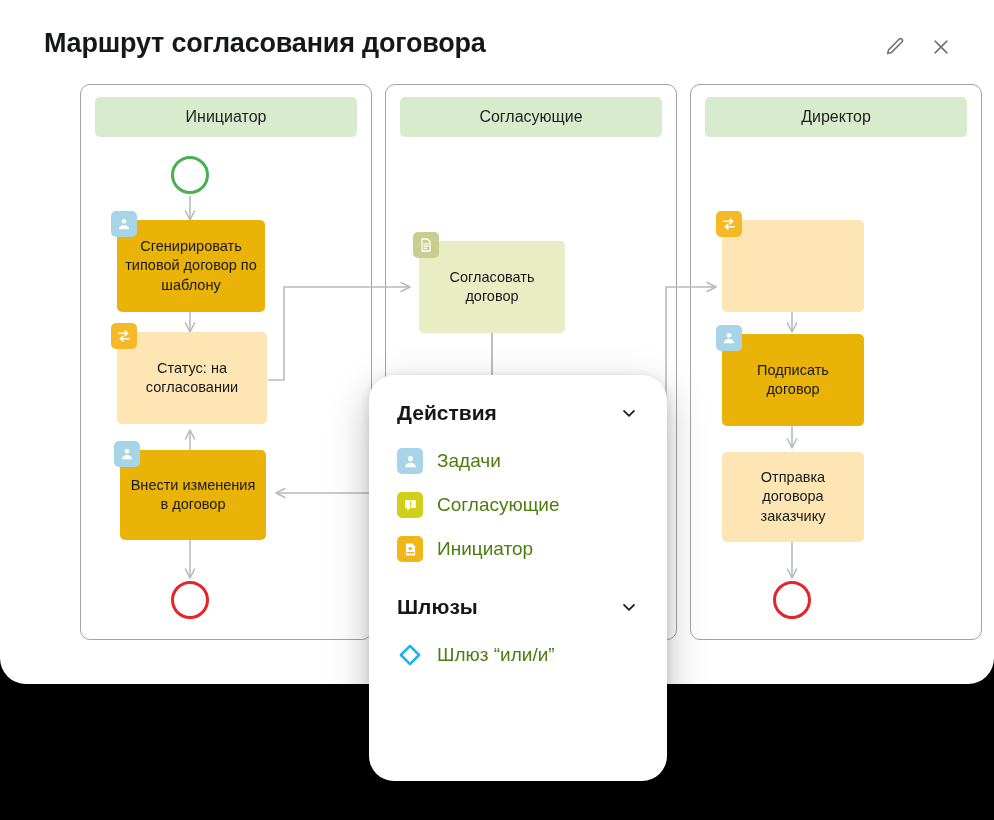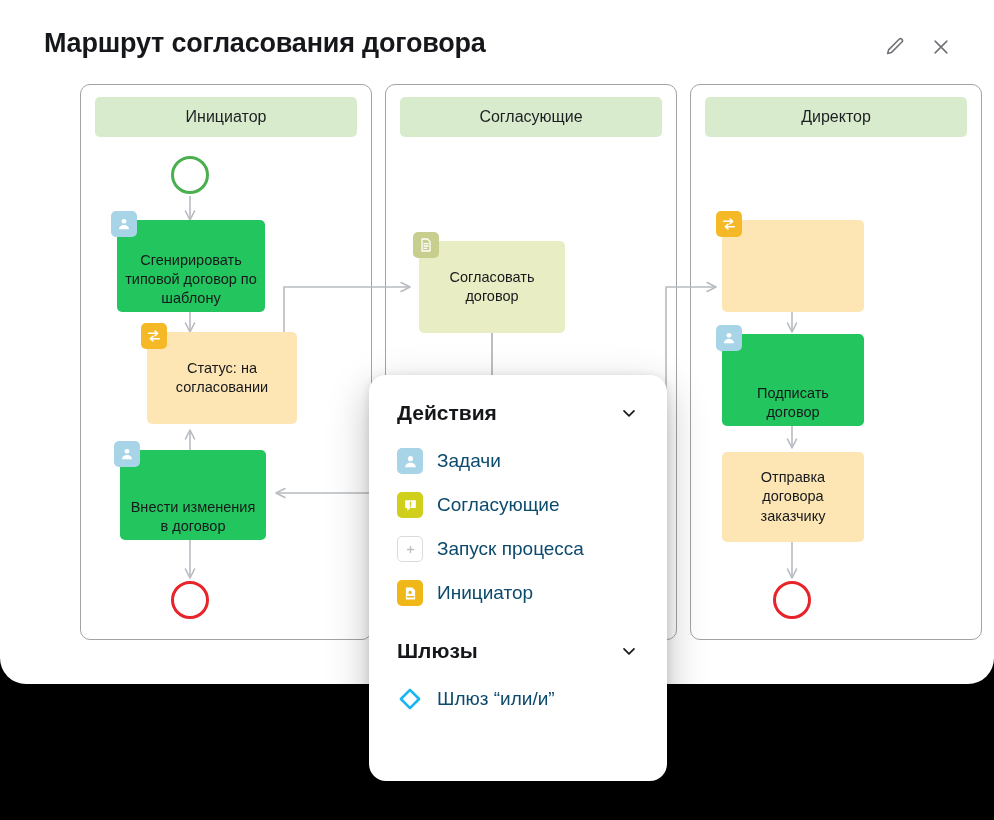--- a/index.html
+++ b/index.html
@@ -99,21 +99,21 @@
     display: flex;
     align-items: center;
     justify-content: center;
     text-align: center;
     font-size: 14.5px;
     line-height: 1.32;
     color: #17191c;
     padding: 4px 8px;
     z-index: 4;
   }
-  .node.blue   { background: #22c55e; align-items: flex-end; }
+  .node.blue   { background: #eab308; }
   .node.yellow { background: #fde6b4; }
   .node.olive  { background: #e9edc4; }
 
   .node-badge {
     position: absolute;
     left: -6px;
     top: -9px;
     width: 26px; height: 26px;
     border-radius: 5px;
     display: flex; align-items: center; justify-content: center;
@@ -143,21 +143,21 @@
   }
 
   
   .panel {
     position: absolute;
     left: 369px;
     top: 375px;
     width: 298px;
     height: 406px;
     background: #ffffff;
-    border-radius: 17px;
+    border-radius: 25px;
     box-shadow: 0 14px 40px rgba(0,0,0,0.26), 0 2px 10px rgba(0,0,0,0.12);
     z-index: 20;
     padding: 26px 28px 0 28px;
     text-align: center;
   }
 
   .panel-section-head {
     display: flex;
     align-items: center;
     justify-content: space-between;
@@ -172,21 +172,21 @@
 
   .panel-item {
     display: flex;
     align-items: center;
     gap: 14px;
     height: 44px;
     cursor: pointer;
   }
   .panel-item-label {
     font-size: 19px;
-    color: #0c4a6e;
+    color: #4d7c0f;
   }
   .item-icon {
     width: 26px; height: 26px;
     border-radius: 5px;
     display: flex; align-items: center; justify-content: center;
     flex: 0 0 auto;
   }
   .ic-task    { background: #a8d4e8; }
   .ic-notify  { background: #d0cf1c; }
   .ic-process { background: #ffffff; border: 1.6px solid #d9dcdf; }
@@ -257,21 +257,21 @@
     <div class="node blue" style="left:117px; top:220px; width:148px; height:92px;">
       <div class="node-badge badge-user">
         <svg width="16" height="16" viewBox="0 0 24 24" fill="#ffffff">
           <circle cx="12" cy="8" r="3.6"></circle>
           <path d="M4.5 20c0-4 3.4-6.4 7.5-6.4S19.5 16 19.5 20z"></path>
         </svg>
       </div>
       <span>Сгенирировать типовой договор по шаблону</span>
     </div>
 
-    <div class="node yellow" style="left:117px; top:332px; width:150px; height:92px;margin-left:30px;">
+    <div class="node yellow" style="left:117px; top:332px; width:150px; height:92px;">
       <div class="node-badge badge-status">
         <svg width="16" height="16" viewBox="0 0 24 24" fill="none" stroke="#ffffff" stroke-width="2.2" stroke-linecap="round" stroke-linejoin="round">
           <path d="M4 8h13M13.5 4.5L17.5 8l-4 3.5"></path>
           <path d="M20 16H7M10.5 12.5L6.5 16l4 3.5"></path>
         </svg>
       </div>
       <span>Статус: на согласовании</span>
     </div>
 
     <div class="node blue" style="left:120px; top:450px; width:146px; height:90px;">
@@ -356,28 +356,20 @@
       <span class="item-icon ic-notify">
         <svg width="17" height="17" viewBox="0 0 24 24" fill="none">
           <path d="M4.5 4.5h15v11h-8l-4 4v-4h-3z" fill="#ffffff"></path>
           <path d="M12 7.2v4.2" stroke="#d0cf1c" stroke-width="2" stroke-linecap="round"></path>
           <circle cx="12" cy="13.6" r="1.05" fill="#d0cf1c"></circle>
         </svg>
       </span>
       <span class="panel-item-label">Согласующие</span>
     </div>
 
-    <div class="panel-item">
-      <span class="item-icon ic-process">
-        <svg width="13" height="13" viewBox="0 0 24 24" fill="none" stroke="#bcc0c4" stroke-width="2.6" stroke-linecap="round">
-          <path d="M12 6.5v11M6.5 12h11"></path>
-        </svg>
-      </span>
-      <span class="panel-item-label">Запуск процесса</span>
-    </div>
 
     <div class="panel-item">
       <span class="item-icon ic-script">
         <svg width="17" height="17" viewBox="0 0 24 24" fill="none">
           <path d="M5.5 3.5h9l4 4v13h-13z" fill="#ffffff"></path>
           <circle cx="11.5" cy="10.5" r="2.4" fill="#f0b718"></circle>
           <path d="M7.5 16.5h9" stroke="#f0b718" stroke-width="2" stroke-linecap="round"></path>
         </svg>
       </span>
       <span class="panel-item-label">Инициатор</span>

